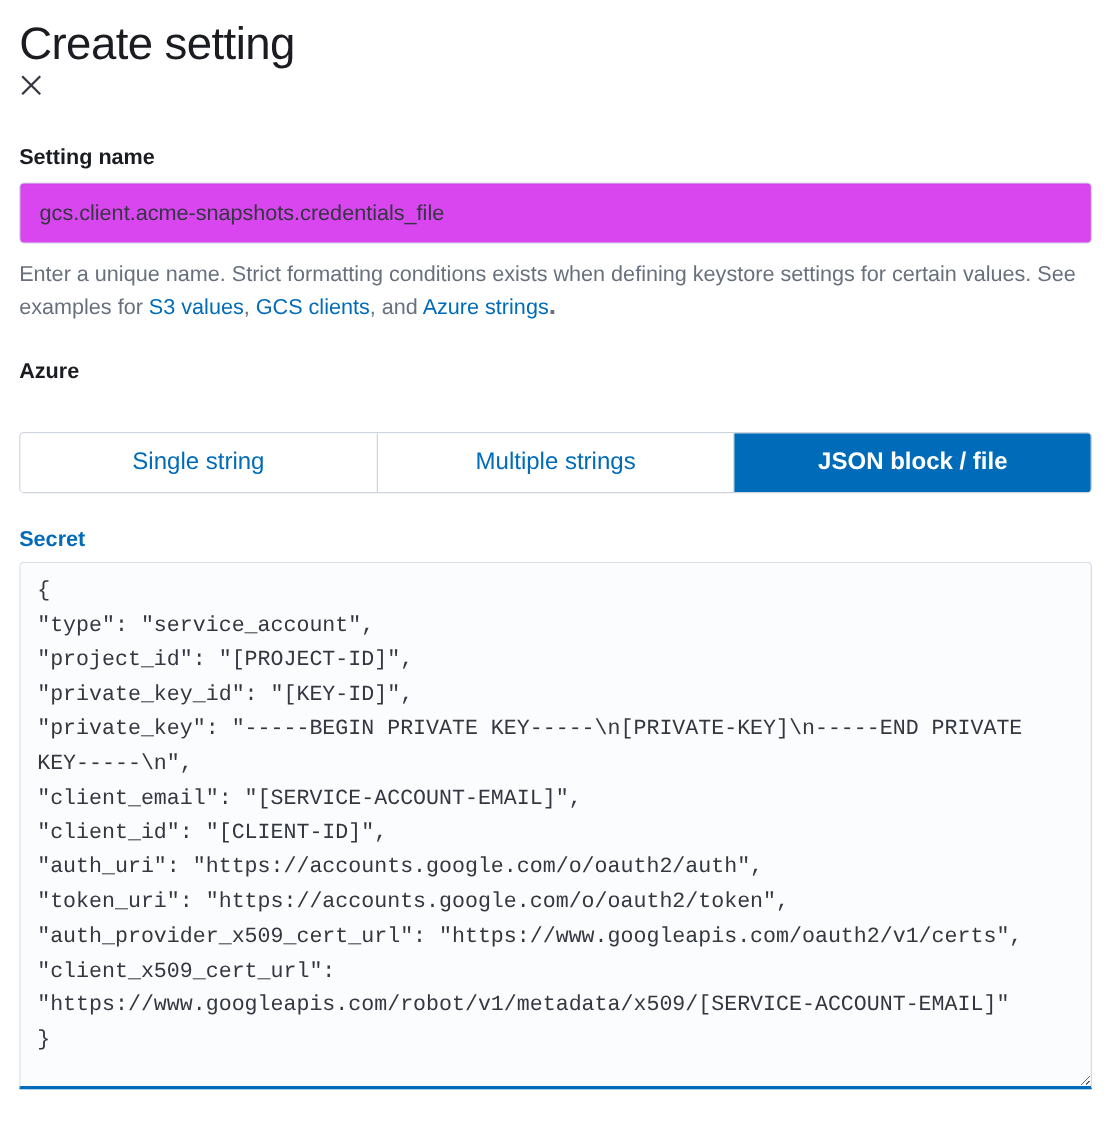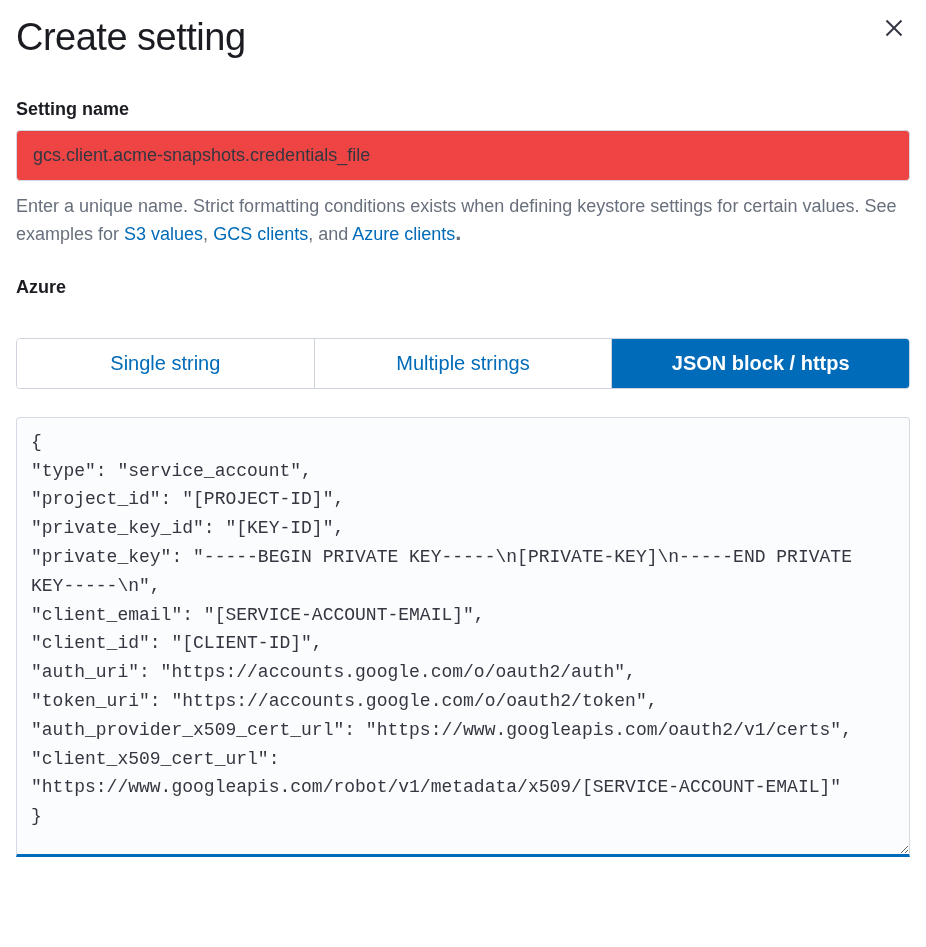--- a/index.html
+++ b/index.html
@@ -12,20 +12,21 @@
       color: #1a1c21;
       padding: 16px;
       width: 926px;
       background: #fff;
     }
     .header {
       display: flex;
       justify-content: space-between;
       align-items: flex-start;
       margin-bottom: 40px;
+      flex-direction: column;
     }
     .title {
       font-size: 38px;
       font-weight: 500;
       letter-spacing: -0.5px;
       color: #1a1c21;
     }
     .close-icon {
       width: 20px;
       height: 20px;
@@ -45,21 +46,21 @@
       font-size: 18px;
       font-weight: 700;
       color: #1a1c21;
       display: block;
       margin-bottom: 10px;
     }
     .input {
       width: 100%;
       padding: 14px 16px;
       font-size: 18px;
-      background: #ef4444;
+      background: #d946ef;
       border: 1px solid #d3dae6;
       border-radius: 4px;
       box-shadow: inset 0 1px 2px rgba(0,0,0,0.05);
       color: #343741;
       font-family: inherit;
     }
     .help-text {
       font-size: 18px;
       color: #69707d;
       margin-top: 12px;
@@ -138,34 +139,35 @@
       <line x1="2" y1="2" x2="14" y2="14"></line>
       <line x1="14" y1="2" x2="2" y2="14"></line>
     </svg>
   </div>
 </div>
 
 <div class="form-group">
   <label class="label">Setting name</label>
   <input type="text" class="input" value="gcs.client.acme-snapshots.credentials_file" style="">
   <div class="help-text">
-    <span>Enter a unique name. Strict formatting conditions exists when defining keystore settings for certain values. See examples for </span><a class="link">S3 values</a><span>, </span><a class="link">GCS clients</a><span>, and </span><a class="link">Azure clients</a><span class="period">.</span>
+    <span>Enter a unique name. Strict formatting conditions exists when defining keystore settings for certain values. See examples for </span><a class="link">S3 values</a><span>, </span><a class="link">GCS clients</a><span>, and </span><a class="link">Azure strings</a><span class="period">.</span>
   </div>
 </div>
 
 <div class="form-group">
   <label class="label">Azure</label>
   <div class="button-group">
     <div class="button-group-item">Single string</div>
     <div class="button-group-item">Multiple strings</div>
-    <div class="button-group-item selected">JSON block / https</div>
+    <div class="button-group-item selected">JSON block / file</div>
   </div>
 </div>
 
 <div class="form-group">
+  <label class="secret-label">Secret</label>
   <textarea class="textarea" spellcheck="false" style="">{
 "type": "service_account",
 "project_id": "[PROJECT-ID]",
 "private_key_id": "[KEY-ID]",
 "private_key": "-----BEGIN PRIVATE KEY-----\n[PRIVATE-KEY]\n-----END PRIVATE KEY-----\n",
 "client_email": "[SERVICE-ACCOUNT-EMAIL]",
 "client_id": "[CLIENT-ID]",
 "auth_uri": "https://accounts.google.com/o/oauth2/auth",
 "token_uri": "https://accounts.google.com/o/oauth2/token",
 "auth_provider_x509_cert_url": "https://www.googleapis.com/oauth2/v1/certs",

